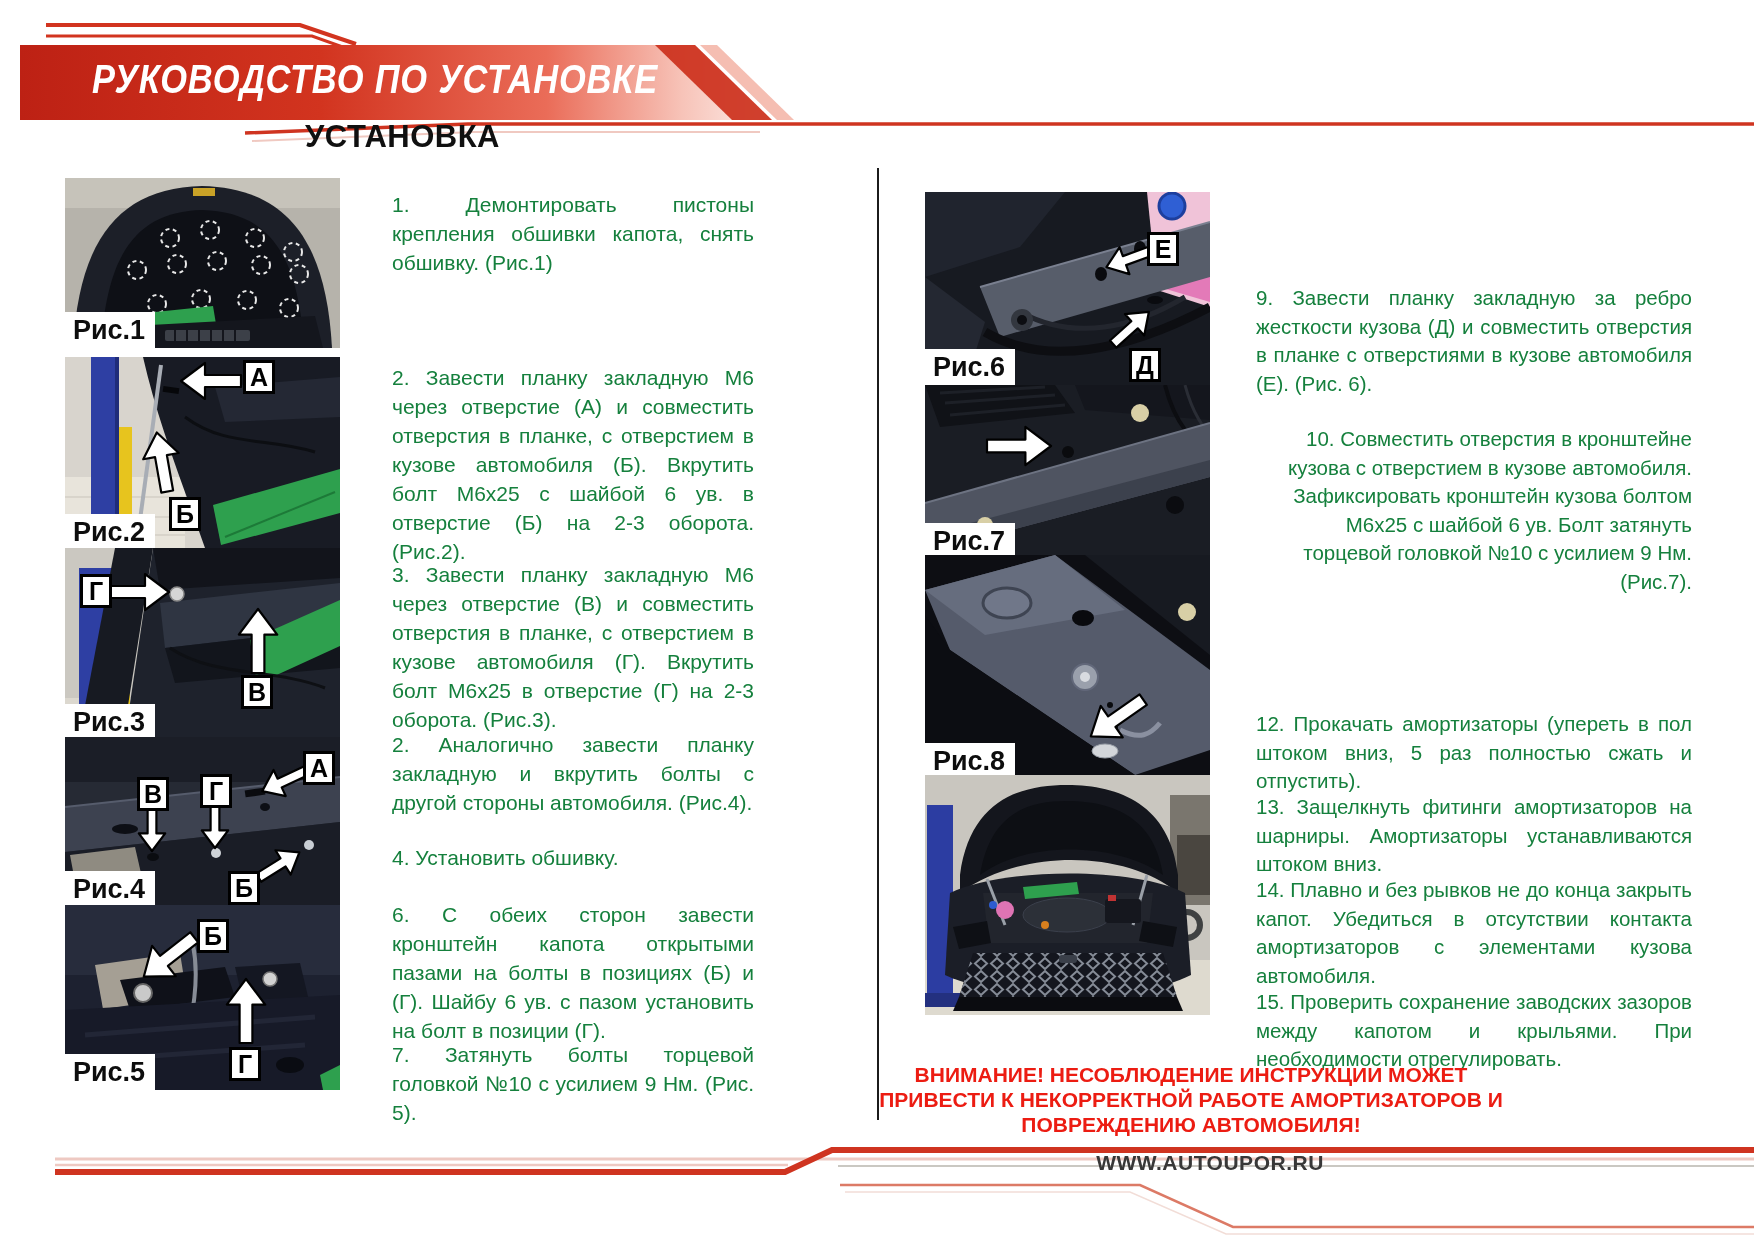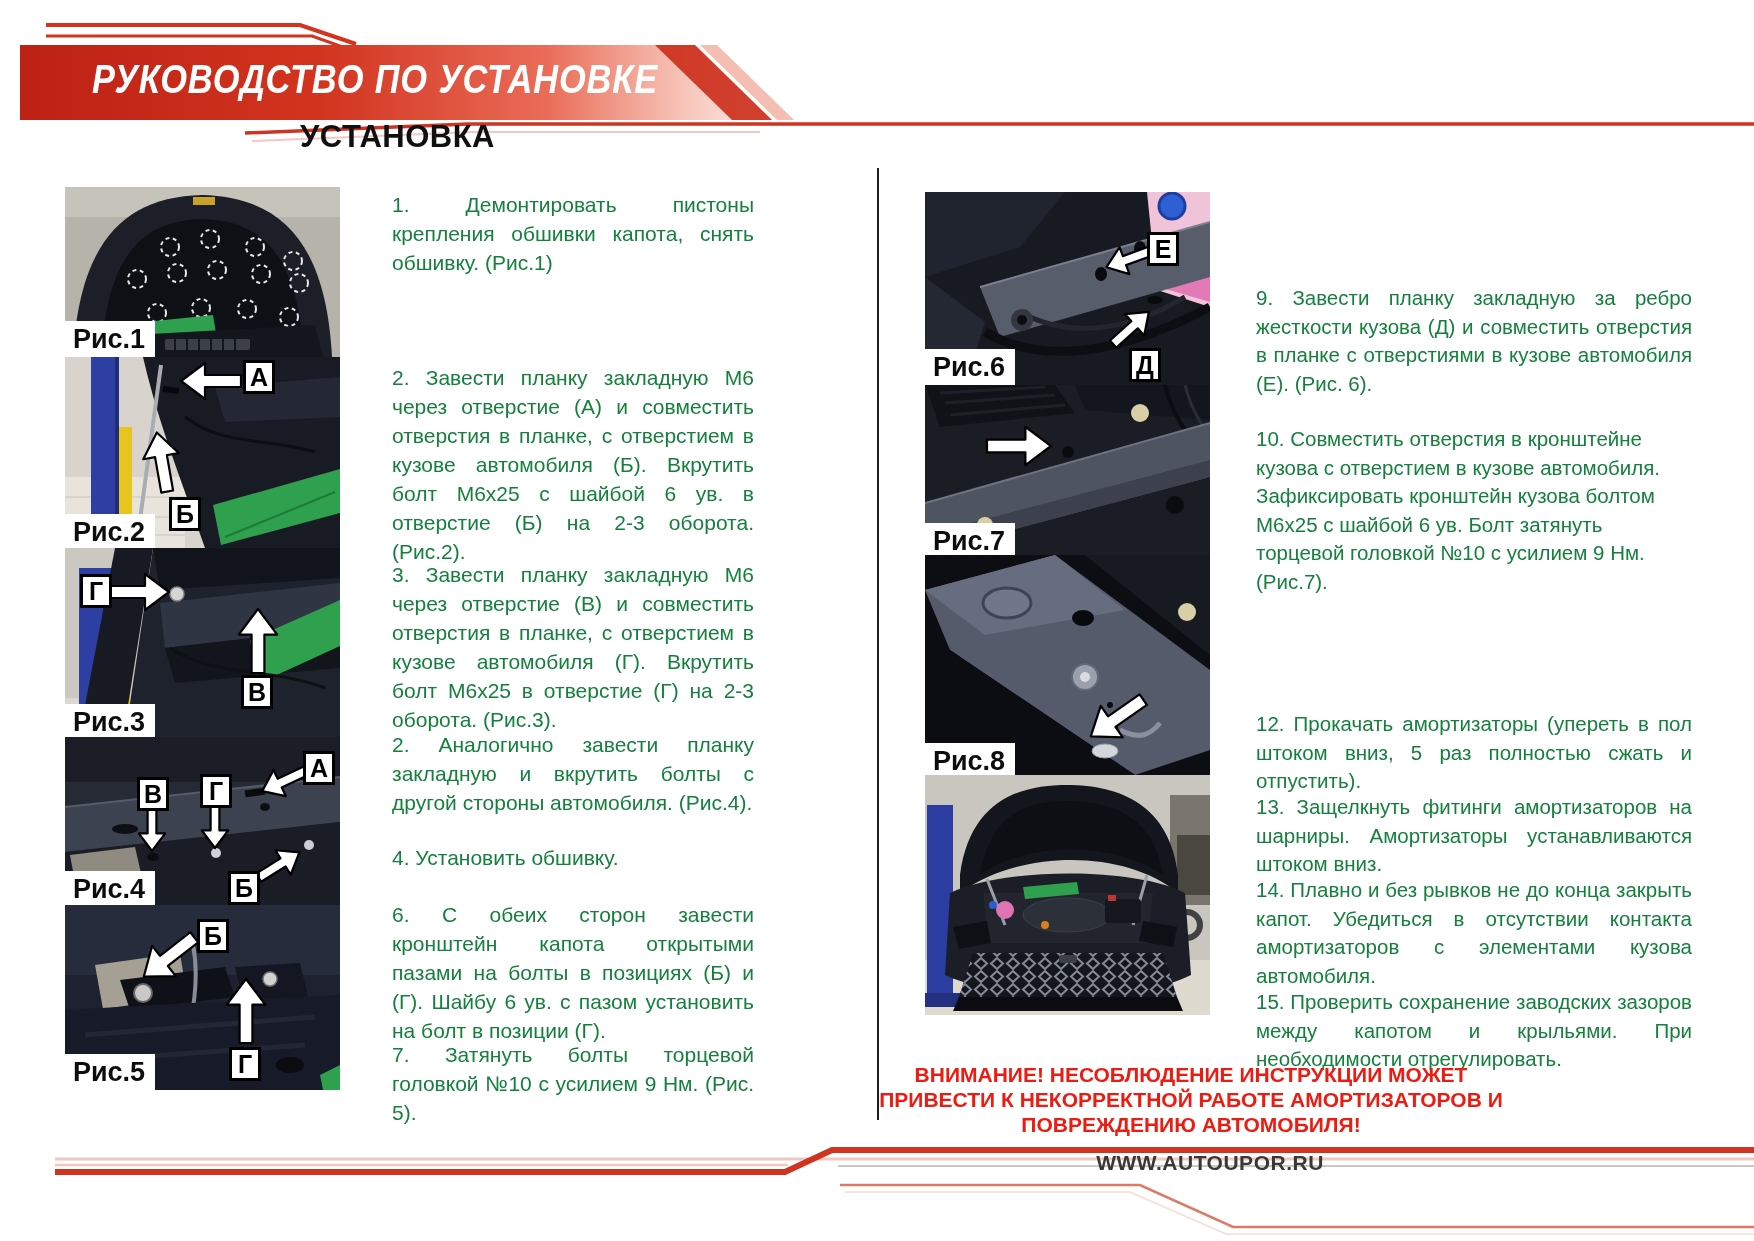--- a/index.html
+++ b/index.html
@@ -2,35 +2,35 @@
 <html><head>
 <meta charset="utf-8">
 <style>
   html,body{margin:0;padding:0;background:#ffffff;}
   .page{position:relative;width:1754px;height:1241px;background:#fff;overflow:hidden;
         font-family:"Liberation Sans",sans-serif;}
   svg{display:block;}
   .hdr-art{position:absolute;left:0;top:0;}
   .banner-title{position:absolute;left:92px;top:56px;color:#fff;font-weight:bold;font-style:italic;
     font-size:41px;letter-spacing:1px;transform:scaleX(.84);transform-origin:left center;white-space:nowrap;}
-  .section-title{position:absolute;left:300px;top:119px;width:200px;text-align:left;
+  .section-title{position:absolute;left:300px;top:119px;width:200px;text-align:right;
     color:#101010;font-weight:bold;font-size:31px;letter-spacing:.5px;}
   .divider{position:absolute;left:877px;top:168px;width:2px;height:952px;background:#1b1b1b;}
   .fig{position:absolute;}
   .fig svg{position:absolute;left:0;top:0;}
   .figlab{position:absolute;left:0;background:#fff;color:#0d0d0d;font-weight:bold;font-size:27px;
     line-height:34px;padding:1px 10px 2px 8px;white-space:nowrap;}
   .mk{position:absolute;box-sizing:border-box;min-width:32px;height:34px;background:#fff;border:3px solid #000;
     color:#000;font-weight:bold;font-size:25px;display:flex;align-items:center;justify-content:center;padding:0 3px;}
   .arw{fill:#fff;stroke:#000;stroke-width:2.2;stroke-linejoin:round;vector-effect:non-scaling-stroke;}
   .para{position:absolute;color:#15803d;font-size:21px;line-height:29px;text-align:justify;}
   .pm{left:392px;width:362px;}
   .pr{left:1256px;width:436px;font-size:20.5px;line-height:28.5px;}
   .bold{font-weight:bold;}
-  .left-align{text-align:left;}
+  .left-align{text-align:right;}
   .warning{position:absolute;left:866px;top:1062px;width:650px;text-align:center;color:#ec1c12;
     font-weight:bold;font-size:21px;line-height:25px;}
   .ftr-art{position:absolute;left:0;top:1095px;}
   .website{position:absolute;left:1020px;top:1151px;width:380px;text-align:center;color:#383838;
     font-weight:bold;font-size:21px;letter-spacing:.5px;}
 </style>
 </head>
 <body>
 
 <div class="page">
@@ -51,21 +51,21 @@
     <polygon points="655,45 695,45 772,120 732,120" fill="#cb2c18" opacity="0.9"></polygon>
     <polygon points="700,45 717,45 794,120 777,120" fill="#f5beb2"></polygon>
     <path d="M245,133 L468,124 L1754,124" stroke="#cf3420" stroke-width="3.5" fill="none"></path>
     <path d="M252,141 L474,132 L760,132" stroke="#f0c9c1" stroke-width="2" fill="none"></path>
   </svg>
   <div class="banner-title">РУКОВОДСТВО ПО УСТАНОВКЕ</div>
   <div class="section-title">УСТАНОВКА</div>
 
   <div class="divider"></div>
 
-  <div class="fig" style="left:65px;top:187px;width:280px;height:170px">
+  <div class="fig" style="left:65px;top:178px;width:280px;height:170px">
     <svg width="275" height="170" viewBox="0 0 275 170">
       <rect width="275" height="170" fill="#b6b3ab"></rect>
       <rect width="275" height="30" fill="#c6c3ba"></rect>
       <path d="M8,170 C14,60 55,10 137,8 C220,10 261,60 267,170 Z" fill="#1c1f28"></path>
       <path d="M36,170 C42,70 75,34 137,32 C200,34 233,70 239,170 Z" fill="#0e1016"></path>
       <rect x="128" y="10" width="22" height="8" fill="#c9a227"></rect>
       <g fill="none" stroke="#e8e8e8" stroke-width="2" stroke-dasharray="4 3.5">
         <circle cx="105" cy="60" r="9"></circle>
           <circle cx="145" cy="52" r="9"></circle>
           <circle cx="190" cy="60" r="9"></circle>

